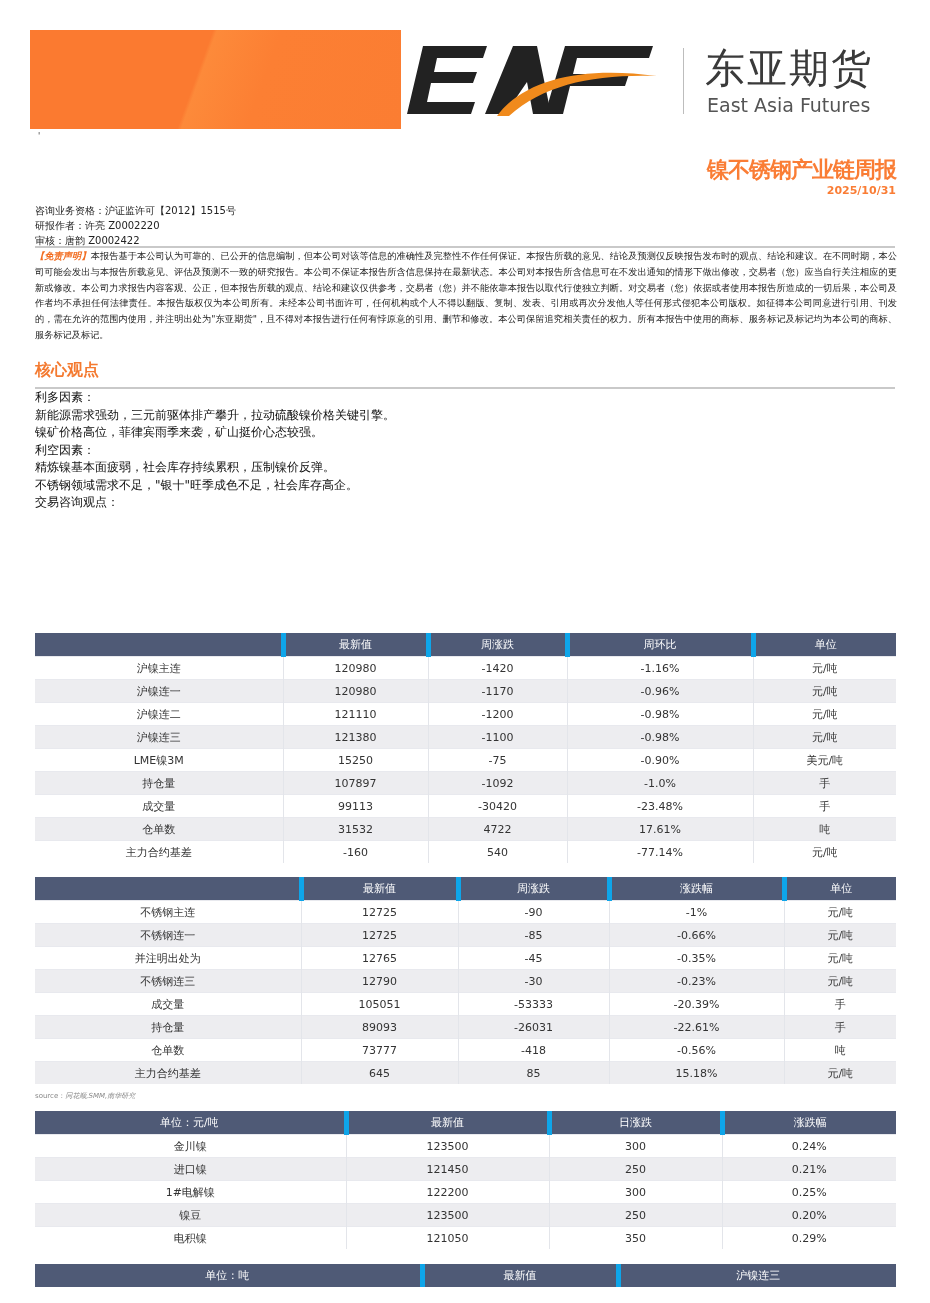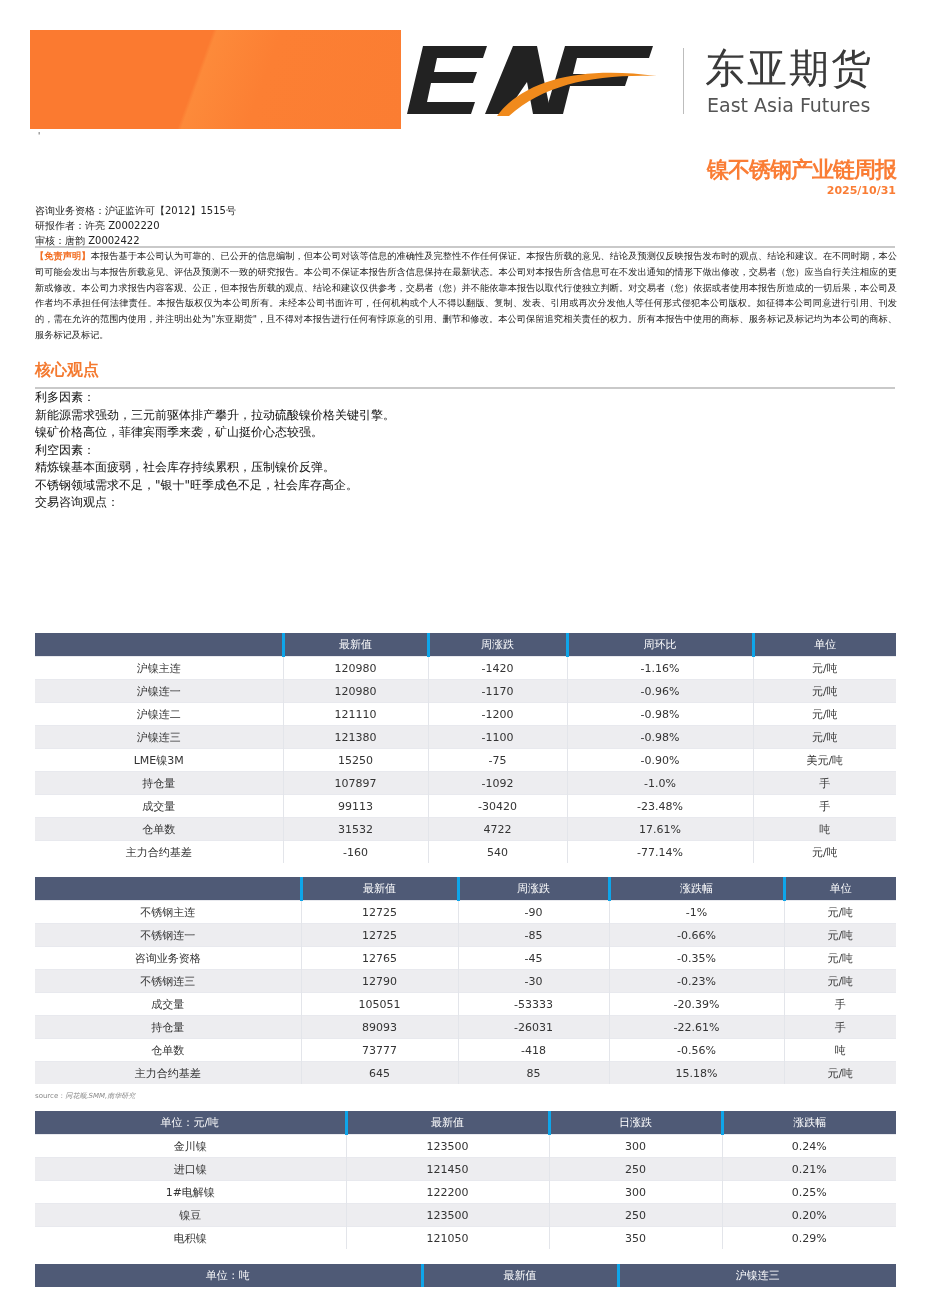--- a/index.html
+++ b/index.html
@@ -10,27 +10,27 @@
   .logo { position: absolute; left: 405px; top: 42px; width: 260px; height: 76px; }
   .logo-divider { position: absolute; left: 683px; top: 48px; width: 1px; height: 66px; background: #bdbdbd; }
   .logo-cn { position: absolute; left: 705px; top: 44px; font-size: 40px; color: #3a3a3a; letter-spacing: 2px; font-weight: normal; line-height: 48px; }
   .logo-en { position: absolute; left: 707px; top: 94px; font-size: 19px; color: #555; line-height: 22px; font-family: "DejaVu Sans", sans-serif; }
   .tick { position: absolute; left: 38px; top: 132px; font-size: 8px; color: #333; }
   .report-title { position: absolute; right: 34px; top: 155px; font-size: 22px; font-weight: bold; color: #fa7d35; letter-spacing: -1px; }
   .report-date { position: absolute; right: 34px; top: 184px; font-size: 11px; font-weight: bold; color: #fa7d35; }
   .meta { position: absolute; left: 35px; top: 203px; font-size: 10px; line-height: 15px; color: #222; }
   .rule { position: absolute; left: 35px; width: 860px; height: 2px; background: #c9c9c9; }
   .disclaimer { position: absolute; left: 35px; top: 248px; width: 862px; font-size: 9.2px; line-height: 15.8px; color: #222; text-align: justify; }
-  .disclaimer .tag { color: #f26d21; font-weight: bold; }
+  .disclaimer .tag { color: #f26d21; font-weight: bold; font-style: italic; }
   .section-title { position: absolute; left: 35px; top: 360px; font-size: 16px; font-weight: bold; color: #f47a30; }
   .points { position: absolute; left: 35px; top: 389px; font-size: 12px; line-height: 17.5px; color: #111; }
   .points div { white-space: nowrap; }
   table.dt { position: absolute; left: 35px; width: 861px; border-collapse: collapse; table-layout: fixed;
              font-family: "DejaVu Sans", sans-serif; font-size: 11px; color: #333; }
-  table.dt th { background: #4f5a76; color: #fff; font-weight: normal; height: 23px; border-left: 3px solid #0ea5e9; text-align: center; padding: 0; }
+  table.dt th { background: #4f5a76; color: #fff; font-weight: normal; height: 23px; border-left: 5px solid #0ea5e9; text-align: center; padding: 0; }
   table.dt th:first-child { border-left: none; margin-left: 39px; }
   table.dt td { height: 22px; text-align: center; border-left: 1px solid #e3e5ea; border-top: 1px solid #e8e9ee; padding: 0; }
   table.dt td:first-child { border-left: none; text-align: center; }
   table.dt tr:nth-child(even) td { background: #ededf0; }
   table.dt tr:nth-child(odd) td { background: #ffffff; }
   .source { position: absolute; left: 35px; top: 1091px; font-size: 7px; color: #888; }
   .source i { font-style: italic; }
 </style>
 </head>
 <body>
@@ -188,21 +188,21 @@
         <td>元/吨</td>
       </tr>
       <tr>
         <td>不锈钢连一</td>
         <td>12725</td>
         <td>-85</td>
         <td>-0.66%</td>
         <td>元/吨</td>
       </tr>
       <tr>
-        <td>咨询业务资格</td>
+        <td>并注明出处为</td>
         <td>12765</td>
         <td>-45</td>
         <td>-0.35%</td>
         <td>元/吨</td>
       </tr>
       <tr>
         <td>不锈钢连三</td>
         <td>12790</td>
         <td>-30</td>
         <td>-0.23%</td>

